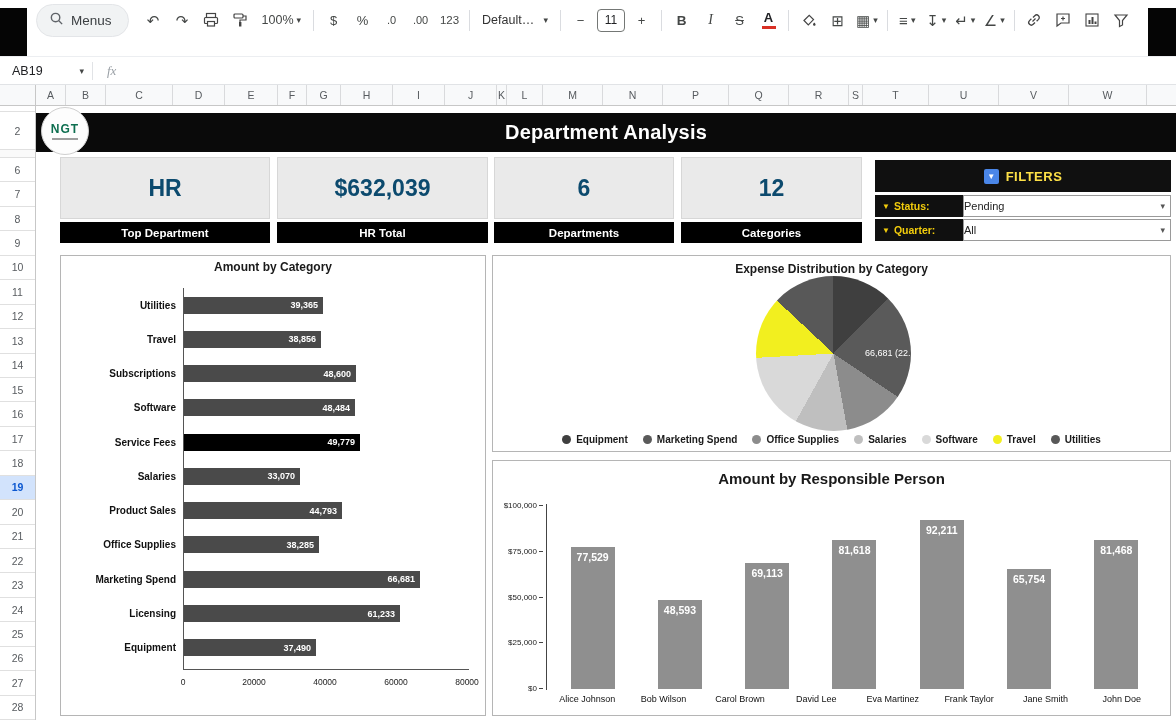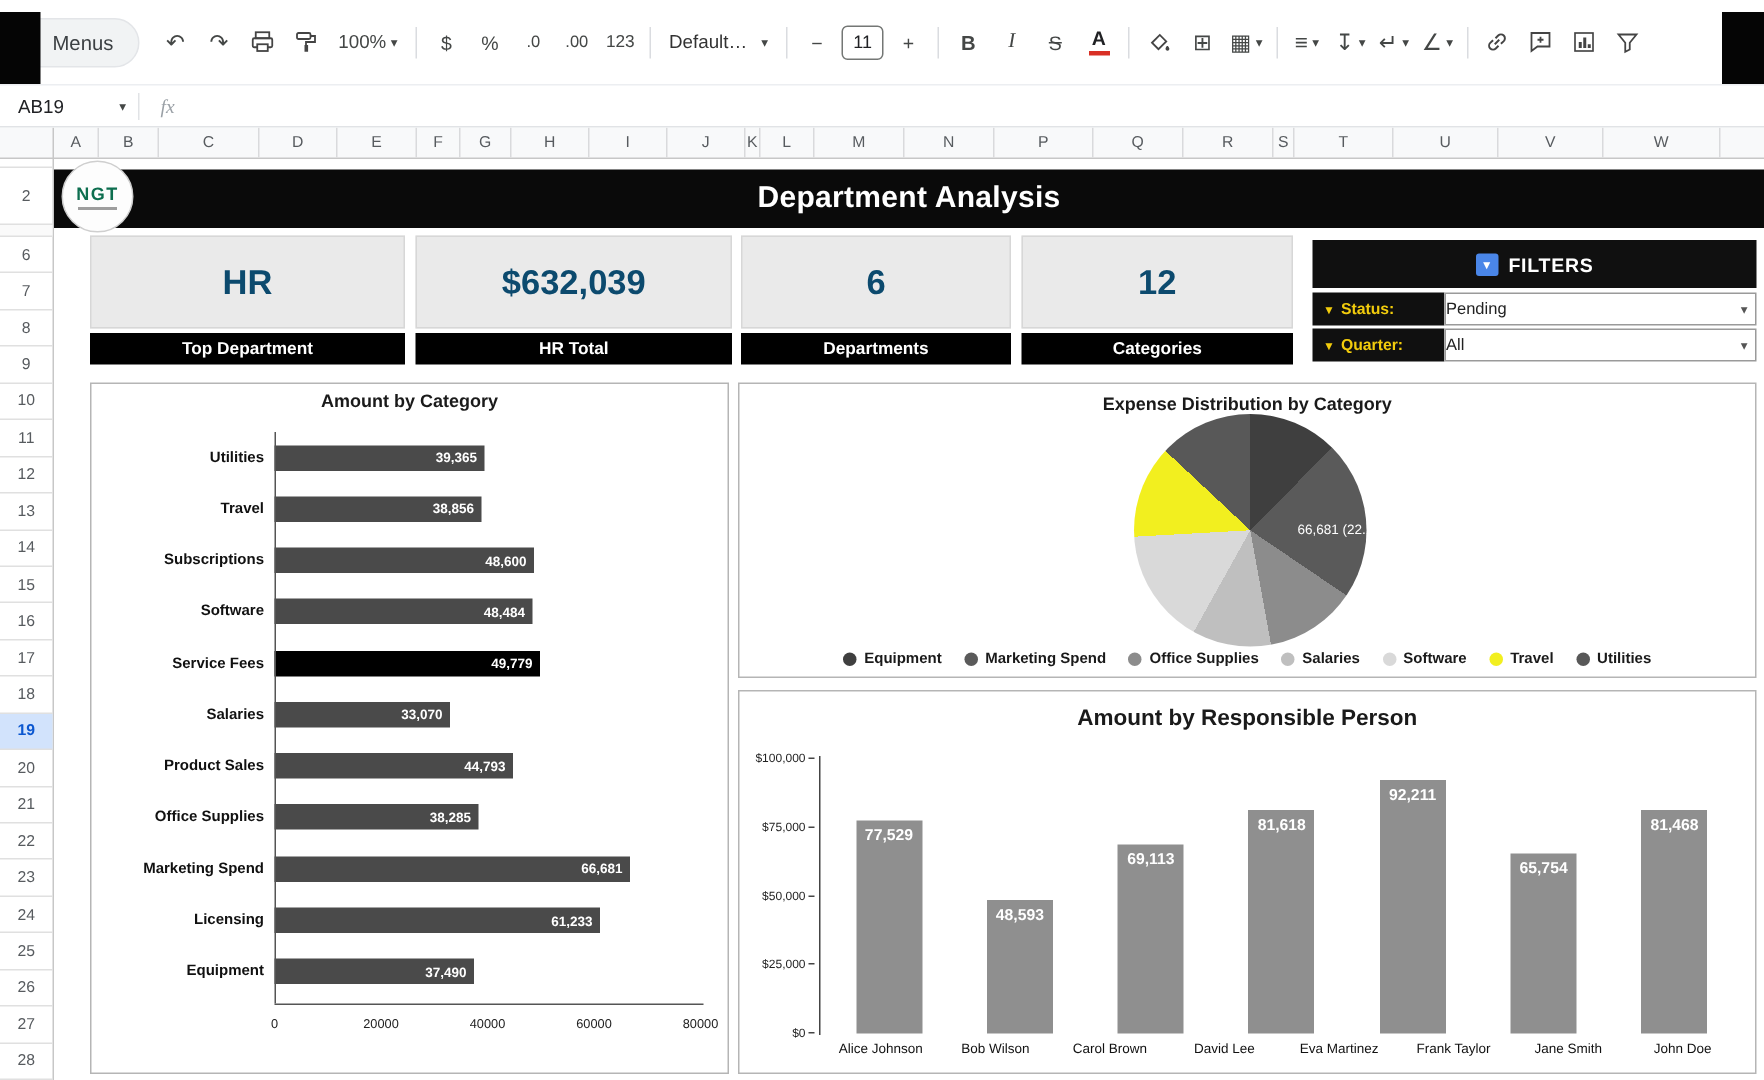--- a/index.html
+++ b/index.html
@@ -5,21 +5,21 @@
   * { box-sizing: border-box; margin: 0; padding: 0; }
   html,body { width:1176px; height:720px; }
   body { font-family:"Liberation Sans", sans-serif; background:#fff; position:relative; overflow:hidden; }
 
   
   .edge { position:absolute; top:8px; height:48px; background:#050505; z-index:50; }
   .edge-left { left:0; width:27px; }
   .edge-right { right:0; width:28px; }
 
   
-  .toolbar { position:absolute; top:0; left:0; right:0; height:56px; background:#fff; display:flex; align-items:center; z-index:10; }
+  .toolbar { position:absolute; top:0; left:0; right:0; height:56px; background:#fff; display:flex; padding-left:36px; z-index:10; }
   .tb-pill { display:flex; align-items:center; height:40px; flex:1; }
   .menus-btn { display:flex; align-items:center; gap:7px; background:#f1f3f4; border:1px solid #e3e5e8; border-radius:18px; height:33px; padding:0 16px 0 12px; font-size:13.5px; color:#3c4043; margin-right:10px; }
   .tb-btn { height:28px; min-width:27px; padding:0 3px; display:flex; align-items:center; justify-content:center; border-radius:4px; color:#444746; font-size:13px; position:relative; margin:0 1px; cursor:default; }
   .tb-btn svg { display:block; }
   .glyph { font-size:15px; line-height:1; }
   .caret { font-size:9px; color:#444746; margin-left:3px; }
   .sep { width:1px; height:21px; background:#dadce0; margin:0 5px; flex:0 0 auto; }
   .zoom-btn { font-size:12.5px; padding:0 6px; }
   .font-btn { font-size:12.5px; min-width:78px; justify-content:space-between; padding:0 6px; color:#333; }
   .fs-box { border:1px solid #747775; border-radius:4px; width:28px; height:23px; display:flex; align-items:center; justify-content:center; font-size:12px; color:#202124; margin:0 2px; }
@@ -60,21 +60,21 @@
 
   .kpi-card { position:absolute; top:51px; }
   .kpi1 { left:24px; width:210px; } .kpi2 { left:241px; width:211px; }
   .kpi3 { left:458px; width:180px; } .kpi4 { left:645px; width:181px; }
   .kpi-value { height:62px; background:#eaeaea; border:1px solid #d7d7d7; display:flex; align-items:center; justify-content:center; font-size:23px; font-weight:bold; color:#0c4a6e; }
   .kpi-label { margin-top:3px; height:21px; background:#000; color:#fff; font-size:11.5px; font-weight:bold; display:flex; align-items:center; justify-content:center; }
 
   .filters { position:absolute; left:839px; top:54px; width:296px; height:82px; }
   .f-header { position:absolute; top:0; left:0; right:0; height:32px; background:#101010; display:flex; align-items:center; justify-content:center; gap:7px; }
   .f-icon { width:15px; height:15px; background:#4a86e8; border-radius:2px; color:#fff; font-size:8px; display:flex; align-items:center; justify-content:center; }
-  .f-title { color:#ffffff; font-weight:bold; font-size:13px; letter-spacing:.5px; }
+  .f-title { color:#fde047; font-weight:bold; font-size:13px; letter-spacing:.5px; }
   .f-row { position:absolute; left:0; right:0; height:22px; }
   .f-label { position:absolute; left:0; top:0; bottom:0; width:88px; background:#101010; color:#f2cc0c; font-size:10.5px; font-weight:bold; display:flex; align-items:center; padding-left:7px; gap:4px; }
   .f-bullet { font-size:8px; }
   .f-value { position:absolute; left:88px; right:0; top:0; bottom:0; background:#fff; border:1px solid #9a9a9a; display:flex; align-items:center; justify-content:flex-start; font-size:11px; color:#222; }
   .f-caret { position:absolute; right:5px; font-size:9px; color:#555; }
 
   .panel { position:absolute; background:#fff; border:1px solid #b5b5b5; }
   .panel-hbar { left:24px; top:149px; width:426px; height:461px; }
   .panel-pie  { left:456px; top:149px; width:679px; height:197px; }
   .panel-vbar { left:456px; top:354px; width:679px; height:256px; }

